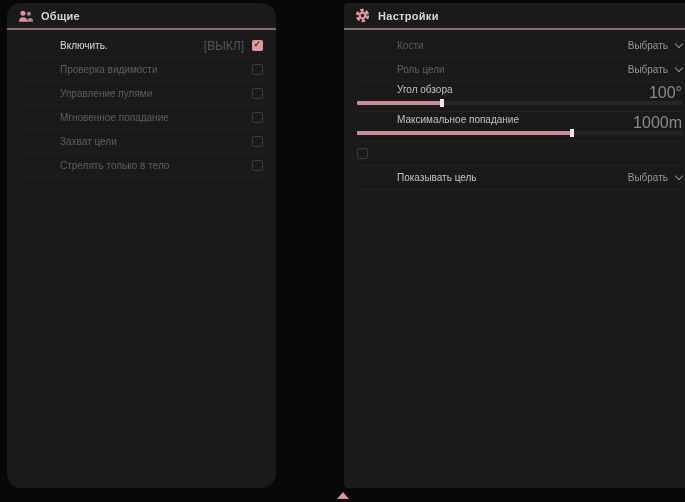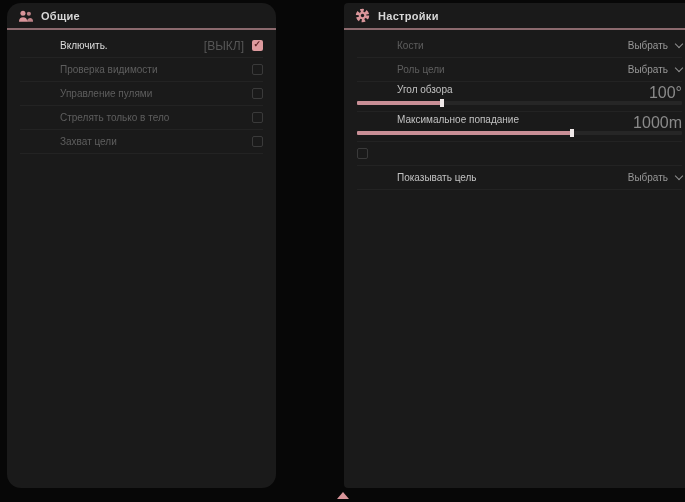--- a/index.html
+++ b/index.html
@@ -100,28 +100,32 @@
     <div class="row">
       <span class="lbl dim">Проверка видимости</span>
       <span class="checkbox"></span>
     </div>
 
     <div class="row">
       <span class="lbl dim">Управление пулями</span>
       <span class="checkbox"></span>
     </div>
 
-
     <div class="row">
-      <span class="lbl dim">Стрелять только в тело</span>
+      <span class="lbl dim">Мгновенное попадание</span>
       <span class="checkbox"></span>
     </div>
 
     <div class="row">
       <span class="lbl dim">Захват цели</span>
+      <span class="checkbox"></span>
+    </div>
+
+    <div class="row">
+      <span class="lbl dim">Стрелять только в тело</span>
       <span class="checkbox"></span>
     </div>
 
   </div>
 </div>
 
 <div class="panel" id="panel-settings">
   <div class="panel-header">
     <span class="hdr-icon">
       <svg width="15" height="15" viewBox="0 0 20 20">

